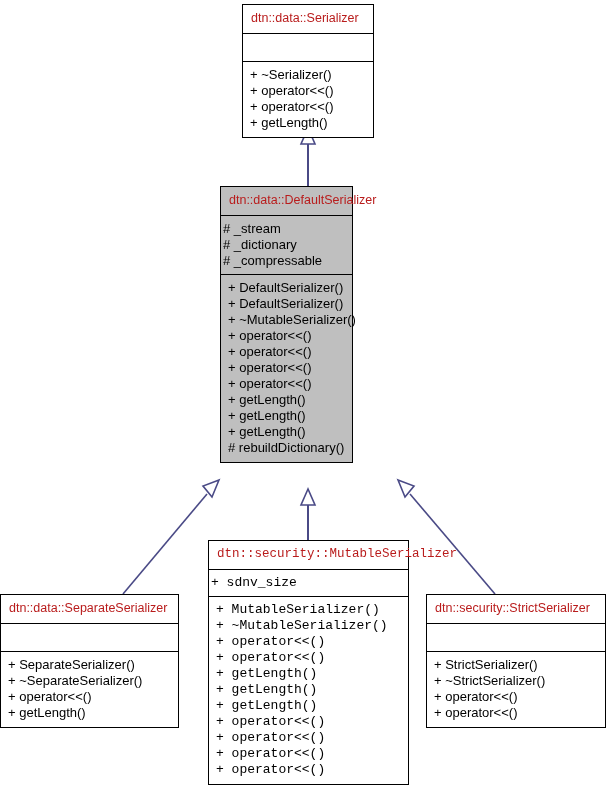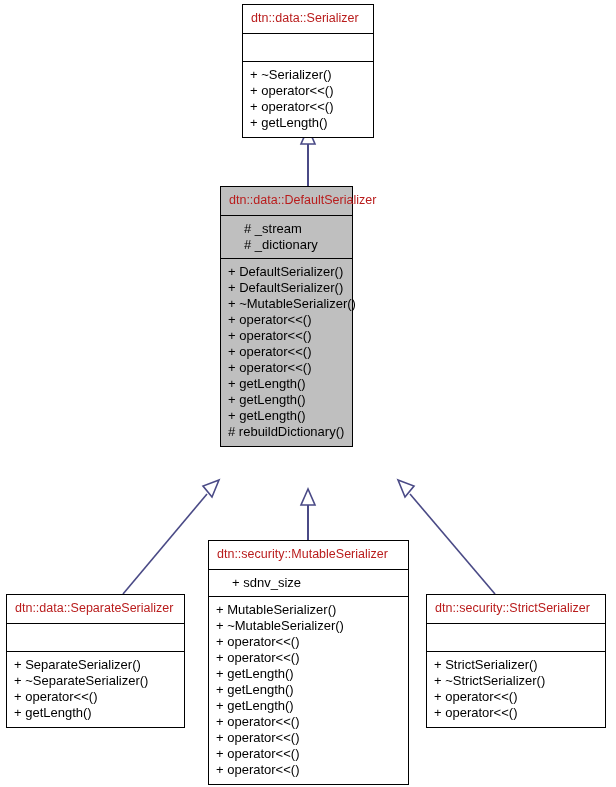--- a/index.html
+++ b/index.html
@@ -38,21 +38,21 @@
     text-align: left;
     font-size: 12.5px;
     line-height: 15px;
     padding: 6px 8px 7px 8px;
     color: #b91c1c;
     white-space: nowrap;
     border-bottom: 1px solid #000000;
   }
   .cls-attrs {
     box-sizing: border-box;
-    padding: 5px 6px 5px 23px;
+    padding: 5px 6px 5px 2px;
     border-bottom: 1px solid #000000;
     color: #000000;
   }
   .cls-attrs.empty {
     height: 28px;
     padding: 0;
   }
   .cls-ops {
     box-sizing: border-box;
     padding: 5px 6px 6px 7px;
@@ -102,48 +102,49 @@
       <div class="member">+ operator&lt;&lt;()</div>
       <div class="member">+ getLength()</div>
     </div>
   </div>
 
   <div class="uml-class highlight" style="left:220px; top:186px; width:133px;">
     <div class="cls-name">dtn::data::DefaultSerializer</div>
     <div class="cls-attrs">
       <div class="member"># _stream</div>
       <div class="member"># _dictionary</div>
+      <div class="member"># _compressable</div>
     </div>
     <div class="cls-ops">
       <div class="member">+ DefaultSerializer()</div>
       <div class="member">+ DefaultSerializer()</div>
       <div class="member">+ ~MutableSerializer()</div>
       <div class="member">+ operator&lt;&lt;()</div>
       <div class="member">+ operator&lt;&lt;()</div>
       <div class="member">+ operator&lt;&lt;()</div>
       <div class="member">+ operator&lt;&lt;()</div>
       <div class="member">+ getLength()</div>
       <div class="member">+ getLength()</div>
       <div class="member">+ getLength()</div>
       <div class="member"># rebuildDictionary()</div>
     </div>
   </div>
 
-  <div class="uml-class" style="left:6px; top:594px; width:179px;">
+  <div class="uml-class" style="left:0; top:594px; width:179px;">
     <div class="cls-name">dtn::data::SeparateSerializer</div>
     <div class="cls-attrs empty"></div>
     <div class="cls-ops">
       <div class="member">+ SeparateSerializer()</div>
       <div class="member">+ ~SeparateSerializer()</div>
       <div class="member">+ operator&lt;&lt;()</div>
       <div class="member">+ getLength()</div>
     </div>
   </div>
 
-  <div class="uml-class" style="left:208px; top:540px; width:201px;">
+  <div class="uml-class" style="left:208px; top:540px; width:201px;font-family:Liberation Mono, monospace;">
     <div class="cls-name">dtn::security::MutableSerializer</div>
     <div class="cls-attrs">
       <div class="member">+ sdnv_size</div>
     </div>
     <div class="cls-ops">
       <div class="member">+ MutableSerializer()</div>
       <div class="member">+ ~MutableSerializer()</div>
       <div class="member">+ operator&lt;&lt;()</div>
       <div class="member">+ operator&lt;&lt;()</div>
       <div class="member">+ getLength()</div>

